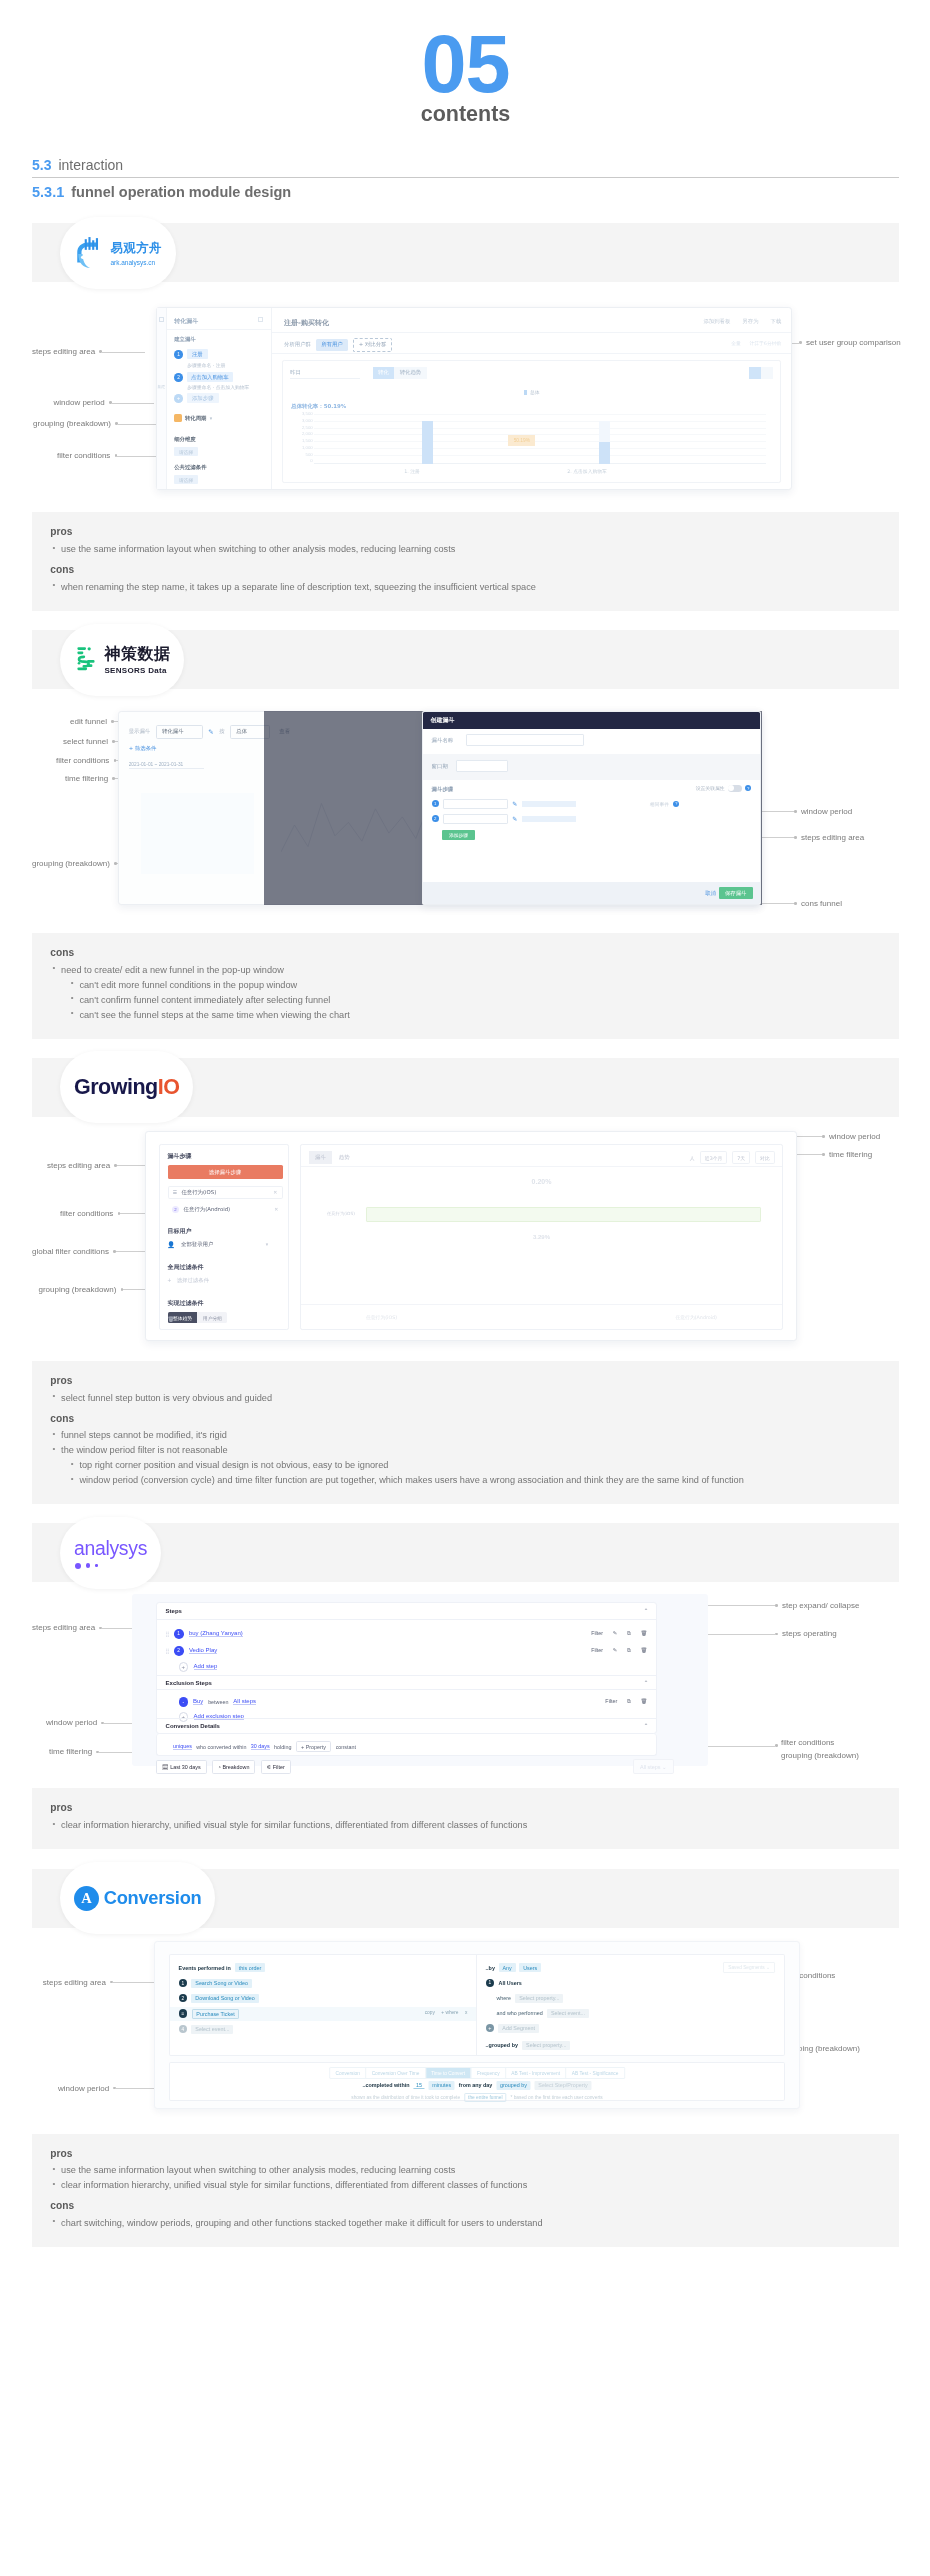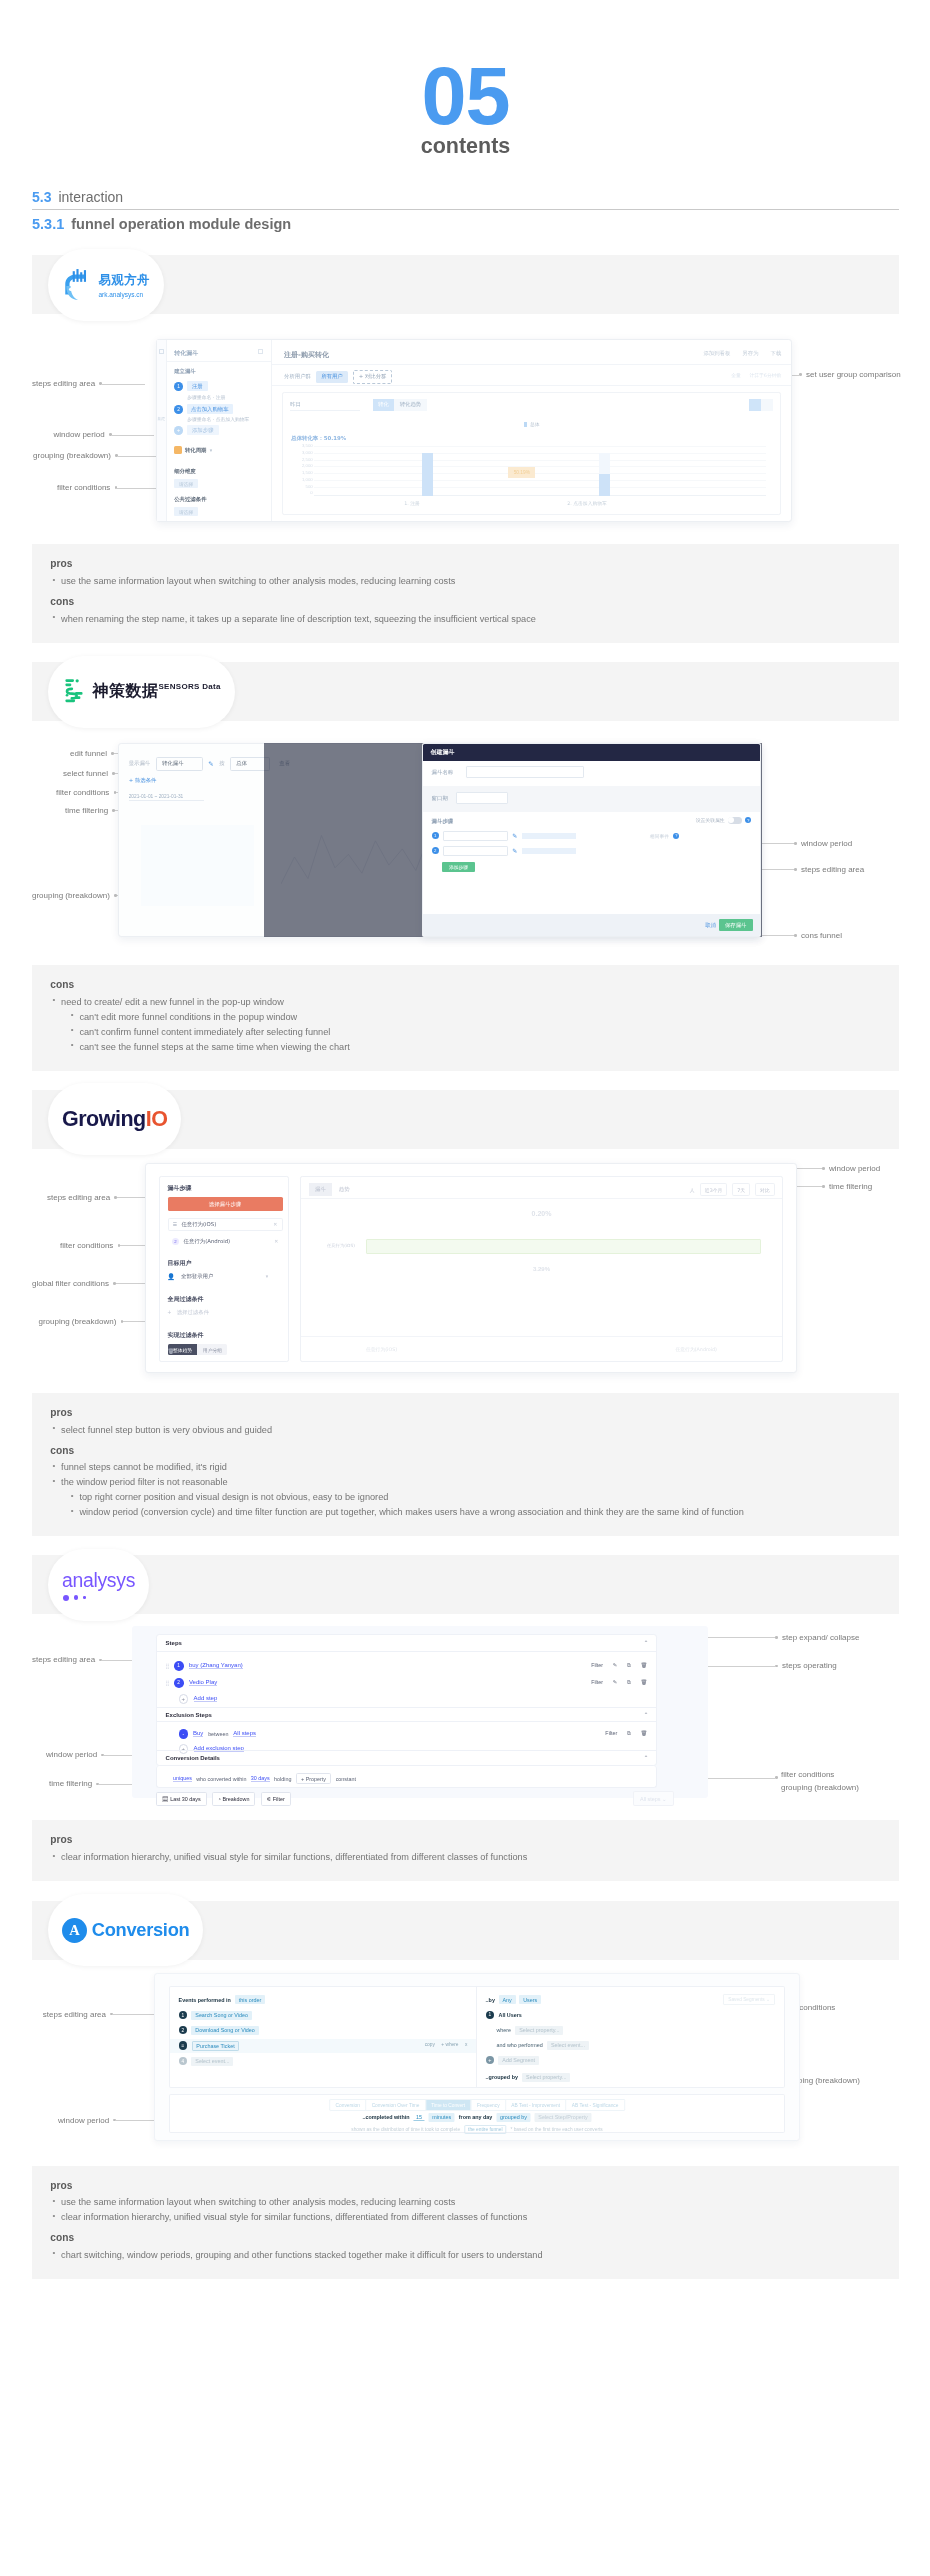--- a/index.html
+++ b/index.html
@@ -3,21 +3,21 @@
 <meta charset="utf-8">
 <style>
   * { box-sizing: border-box; margin:0; padding:0; }
   html,body{ background:#ffffff; }
   body{
     width:931px;
     font-family:"Liberation Sans", sans-serif;
     color:#4a4a4a;
     -webkit-font-smoothing:antialiased;
   }
-  .page{ width:931px; position:relative; padding-bottom:32px;margin-top:32px; }
+  .page{ width:931px; position:relative; padding-bottom:32px; }
 
   
   .cover{ text-align:center; padding-top:24px; }
   .cover-num{
     font-size:81px; font-weight:bold; color:#4a9bf0;
     line-height:1.0; letter-spacing:-1.1px;
   }
   .cover-sub{
     font-size:21.5px; font-weight:bold; color:#5c5c5c;
     margin-top:-3.2px; letter-spacing:0px;
@@ -32,36 +32,36 @@
   .h-row.second{ padding-top:6.5px; }
   .h-row.second .h-num{ font-size:14.5px; }
   .h-row.second .h-txt{ font-size:14.5px;font-weight:bold; }
 
   
   .brand-bar{
     position:relative; height:59px; background:#f4f4f4;
     margin:0 32px; margin-top:19.4px;
   }
   .brand-pill{
-    position:absolute; left:16px; top:-6.5px;
+    position:absolute; left:28px; top:-6.5px;
     height:72px; min-width:81px; background:#fff;
     border-radius:36px; box-shadow:0 1.1px 5.4px rgba(0,0,0,.06);
     display:flex; align-items:center; justify-content:center;
     padding:0 14px;
   }
   .logo-row{ display:flex; align-items:center; gap:5.4px; }
 
   
   .lg-yg-mark{ width:31px; height:33px; position:relative; }
   .lg-yg-txt{ display:flex; flex-direction:column; }
   .lg-yg-cn{ color:#2e90e8; font-size:12.4px; font-weight:bold; letter-spacing:0.5px; }
   .lg-yg-en{ color:#2e90e8; font-size:6.5px; margin-top:1.6px; }
 
   
-  .lg-sd-txt{ display:flex; flex-direction:row; }
+  .lg-sd-txt{ display:flex; flex-direction:column; }
   .lg-sd-cn{ color:#1b1b2e; font-size:16px; font-weight:bold; letter-spacing:0.5px; }
   .lg-sd-en{ color:#1b1b2e; font-size:8px; font-weight:bold; letter-spacing:0.3px; margin-top:1.1px; }
 
   .lg-gio{ font-size:21.5px; font-weight:bold; color:#18184a; letter-spacing:-0.5px; }
   .lg-gio span{ color:#e8542f; }
 
   .lg-mp{ display:flex; flex-direction:column; align-items:flex-start; }
   .lg-mp-txt{ font-size:19.4px; color:#7856ff; letter-spacing:-0.3px; }
   .lg-mp-dots{ display:flex; align-items:center; gap:4.8px; margin-top:2.2px; margin-left:1.1px; }
   .lg-mp-dots i{ display:block; background:#7856ff; border-radius:50%; }

